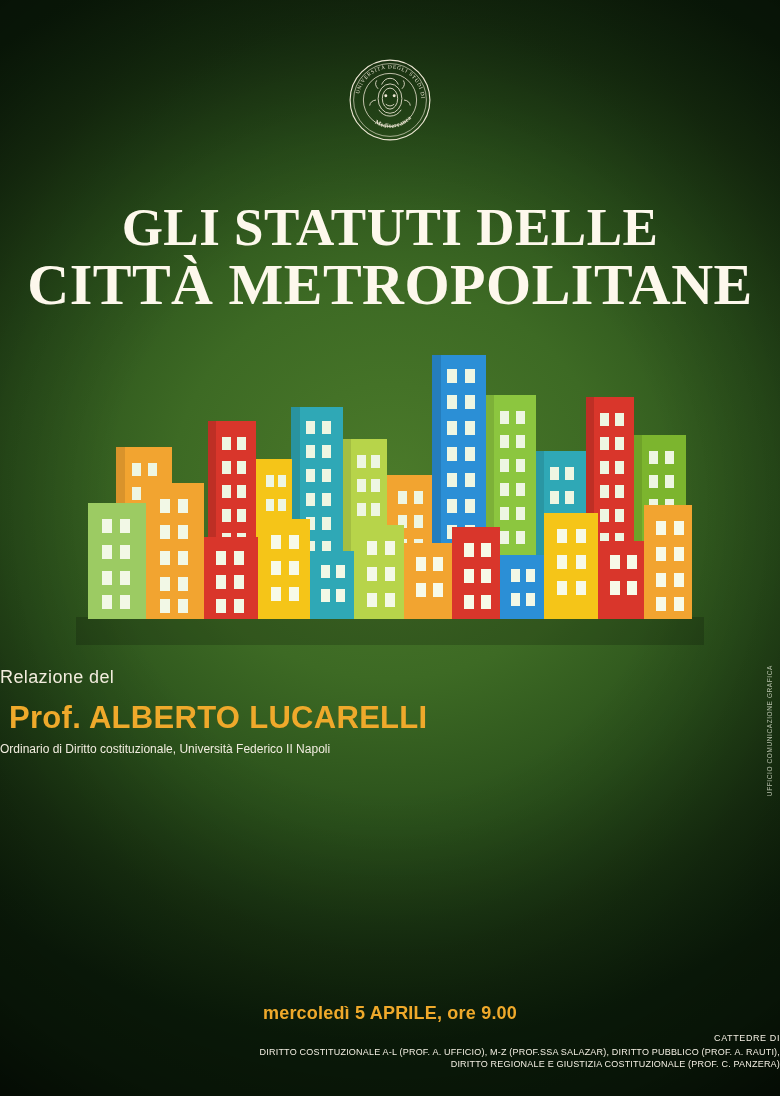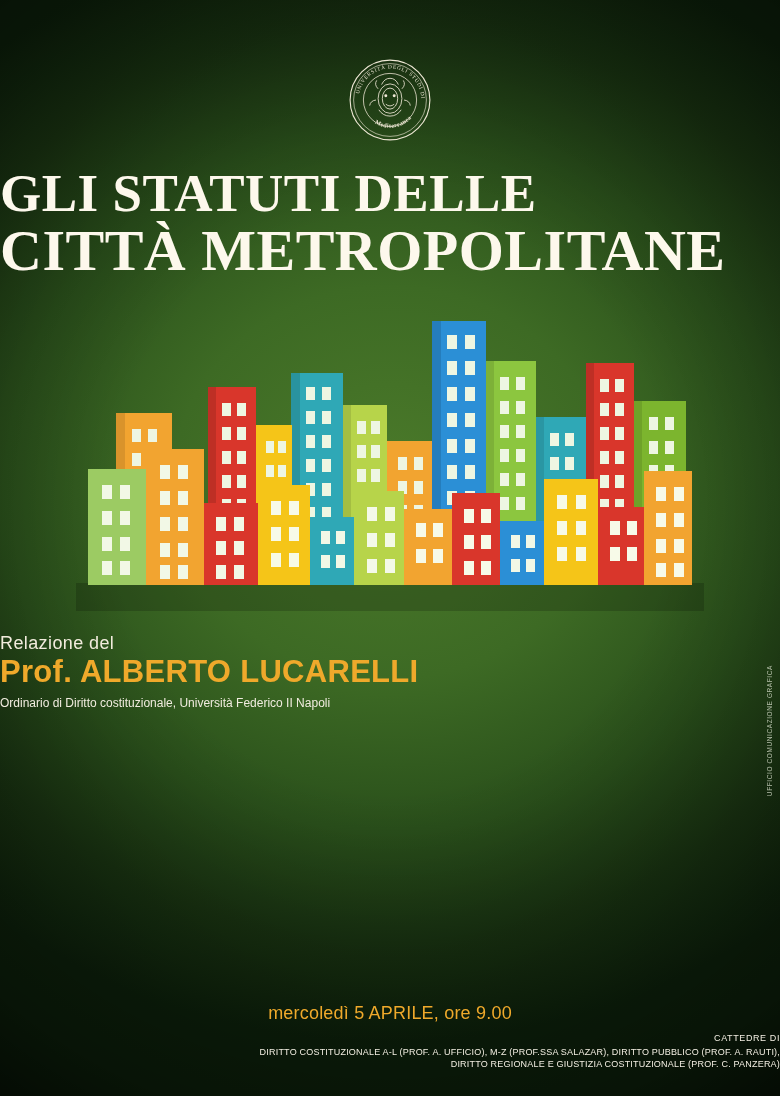--- a/index.html
+++ b/index.html
@@ -49,21 +49,22 @@
     font-family: "Liberation Serif", serif;
     font-size: 13.5px;
     letter-spacing: 1.4px;
     line-height: 15px;
     font-variant: small-caps;
   }
   .dept span { display: block; }
 
   
   .title {
-    margin-top: 23px;
+    margin-top: 57px;
+    text-align: center;
     color: #fdf8ec;
     font-family: "Liberation Serif", serif;
     font-weight: bold;
     font-size: 53px;
     line-height: 57px;
     letter-spacing: 0.5px;
   }
   .title span { display: block; }
   .title .l2 { font-size: 58px; }
 
@@ -86,42 +87,44 @@
   
   .speaker {
     margin-top: 22px;
     color: #f2ecdd;
   }
   .speaker .rel {
     font-size: 18px;
     letter-spacing: 0.4px;
   }
   .speaker .name {
+    margin-top: 12px;
     color: #efa92b;
     font-weight: bold;
     font-size: 31px;
     letter-spacing: 0.3px;
+    padding-left: 9px;
   }
   .speaker .role {
     margin-top: 6px;
     font-size: 12px;
     color: #f1ecdf;
   }
 
   
   .event {
     position: absolute;
     left: 0;
     right: 0;
     bottom: 72px;
     text-align: center;
     color: #efa92b;
   }
   .event .when {
-    font-weight: normal;
+    font-weight: bold;
     font-size: 18px;
     letter-spacing: 0.2px;
   }
   .event .where {
     margin-top: 7px;
     font-weight: bold;
     font-size: 18px;
     letter-spacing: 0.2px;
   }
 

